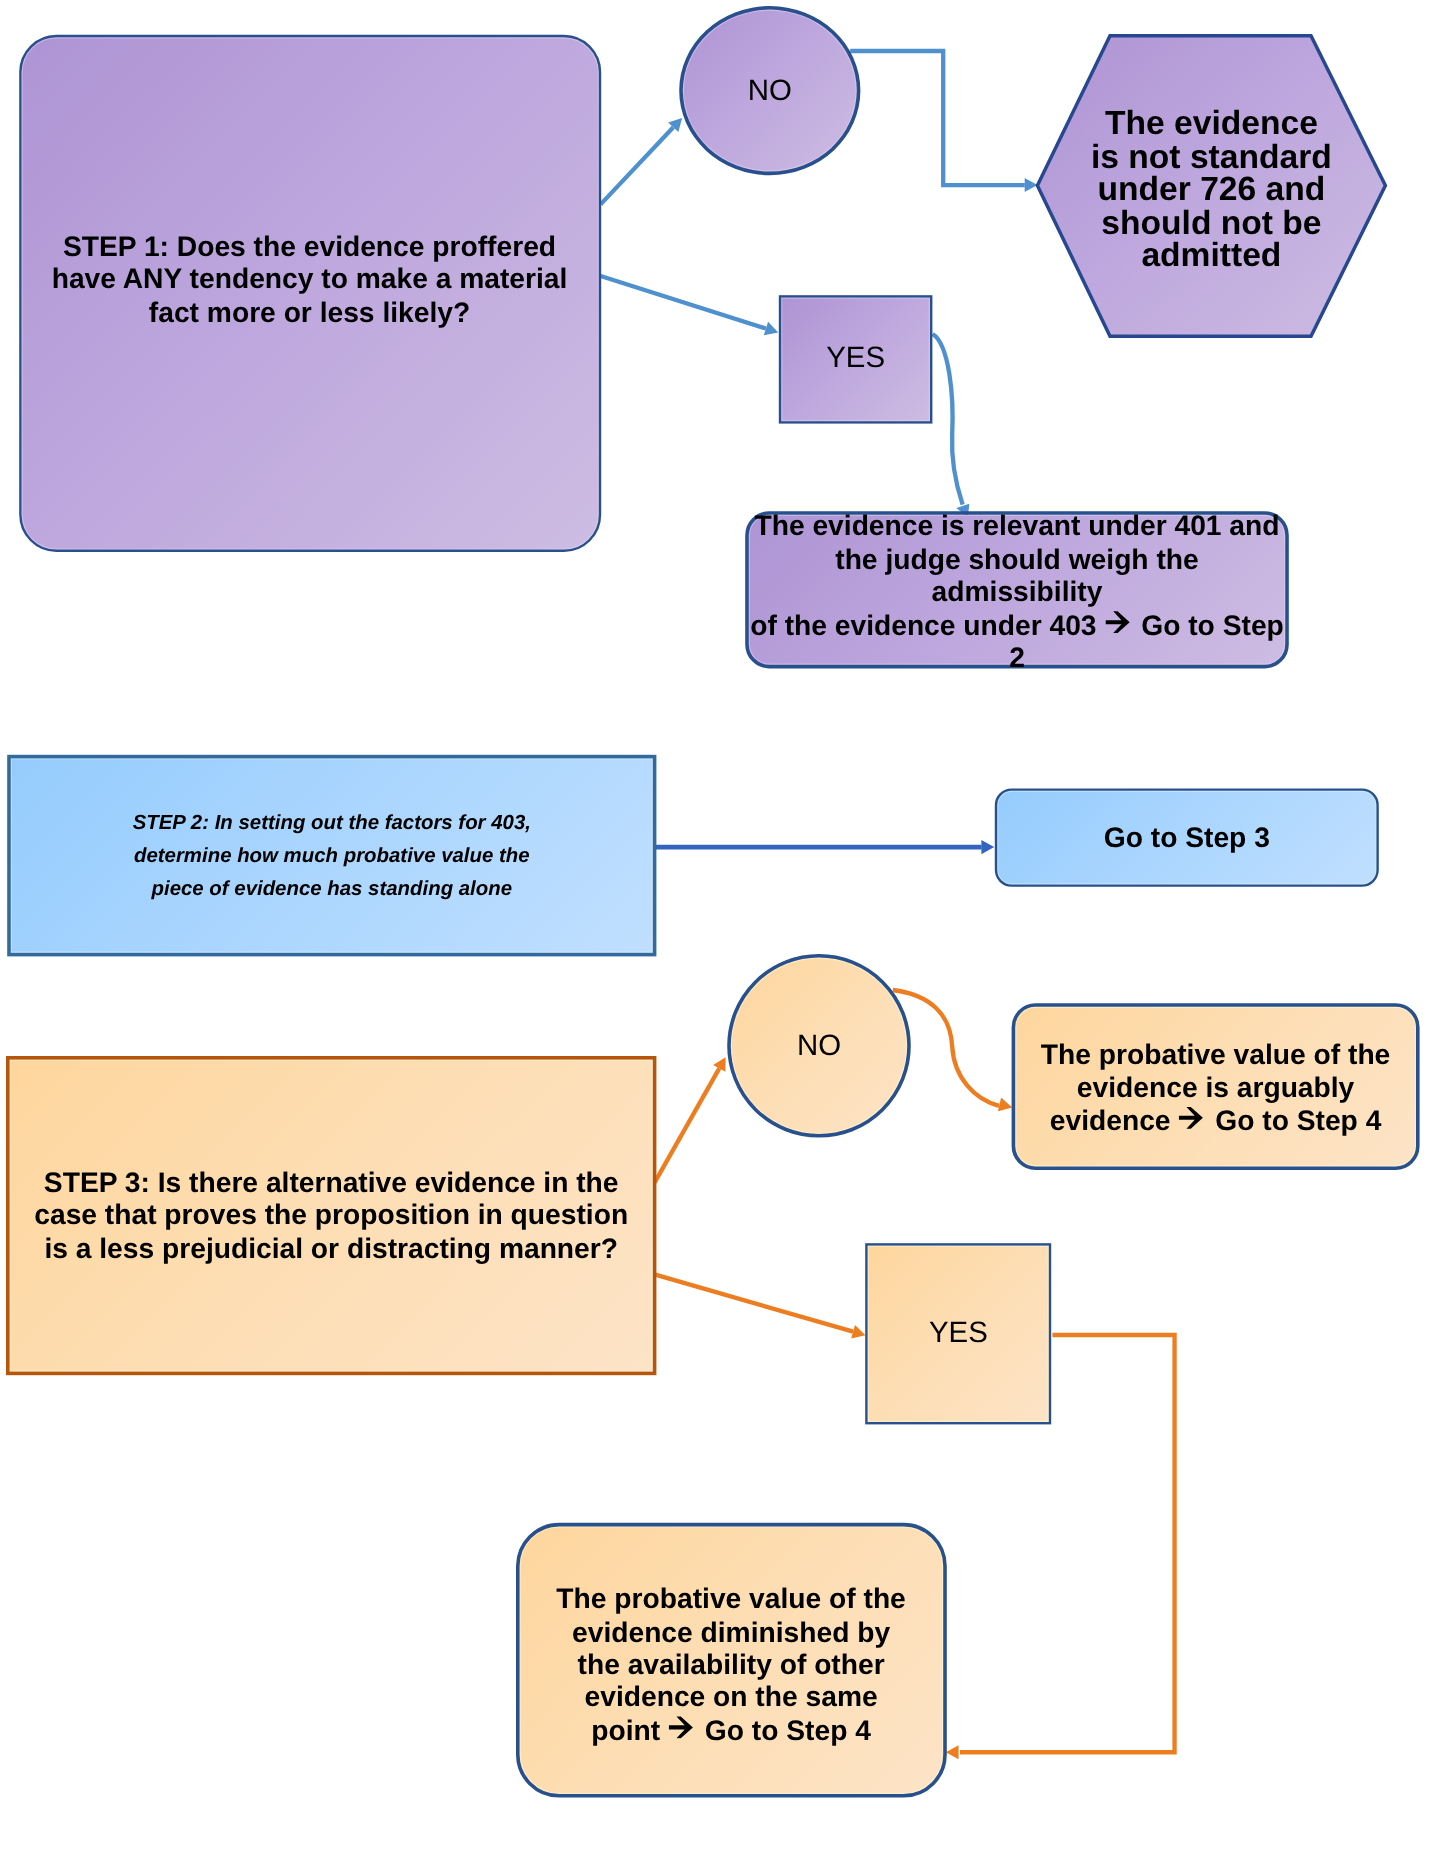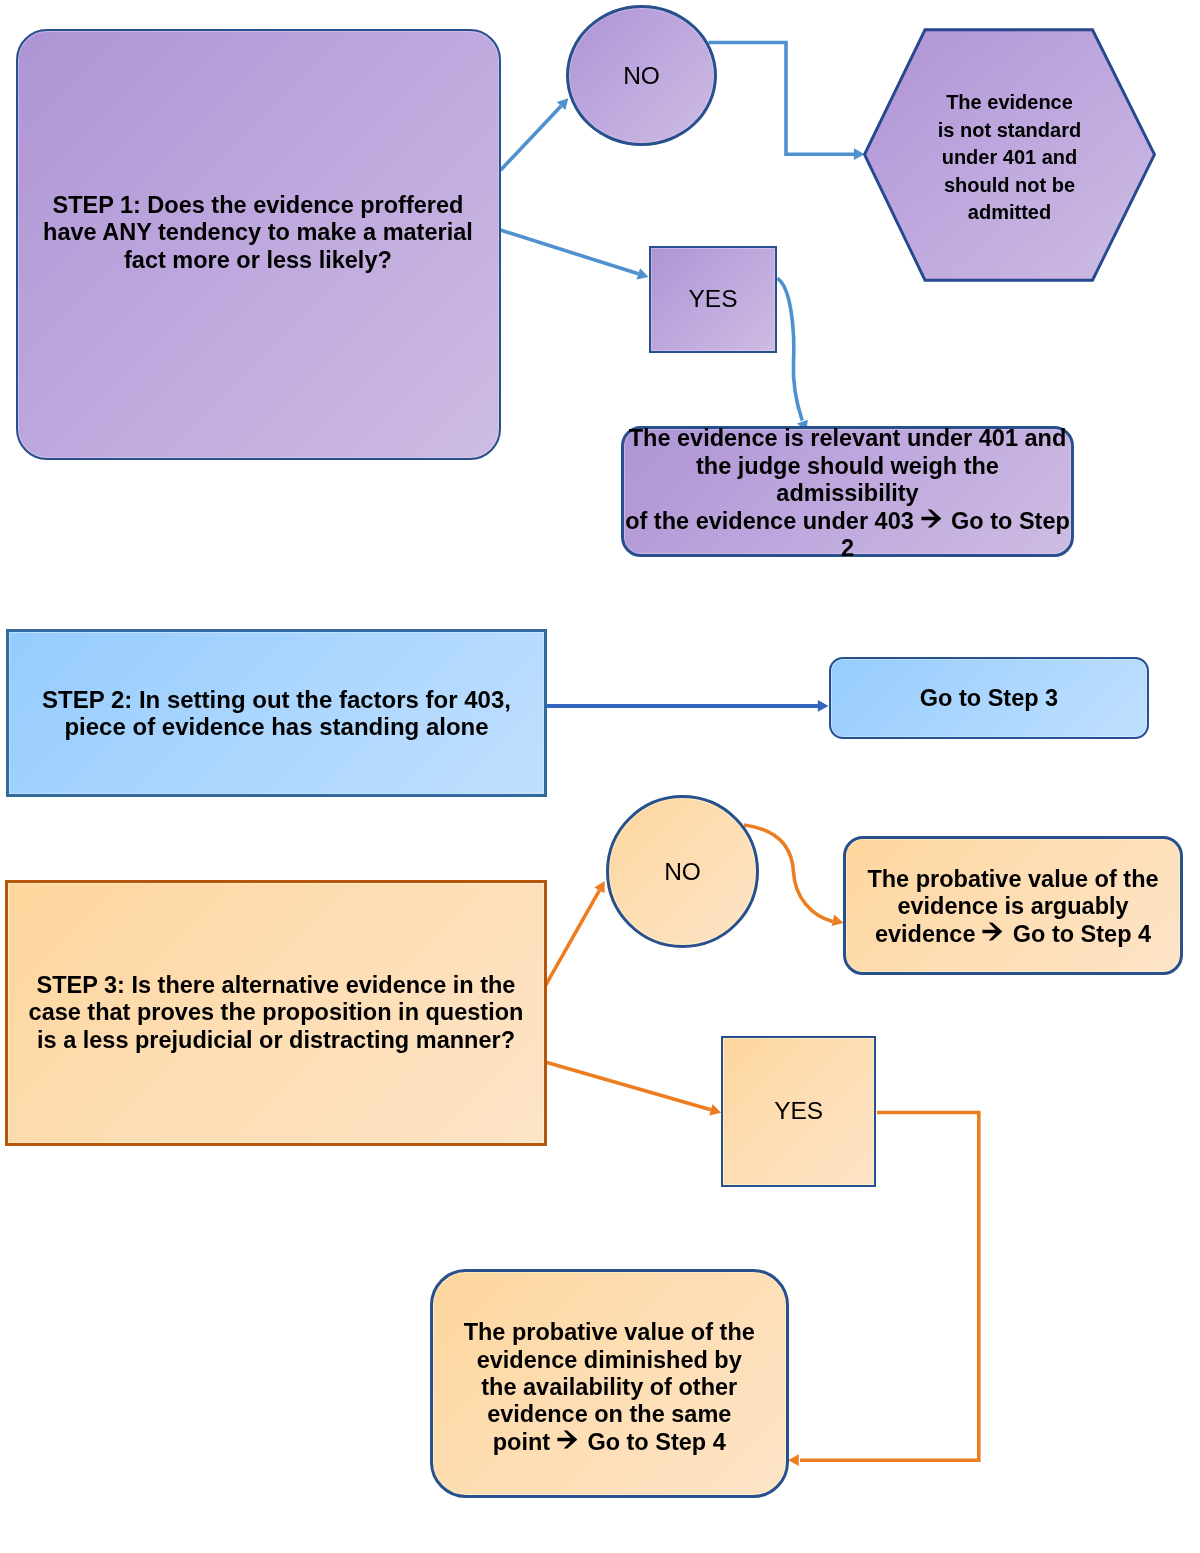--- a/index.html
+++ b/index.html
@@ -89,46 +89,47 @@
       <div>fact more or less likely?</div>
       <div style="height:27.4px;"></div>
     </div>
   </div>
 
   <div class="node fill-purple bd-navy" style="left:566px;top:5px;width:151px;height:141px;border-radius:50%;border-style:solid;border-width:3px;">
     <div class="txt" style="font-size:24.5px;font-weight:normal;">NO</div>
   </div>
 
   <div class="node" style="left:879px;top:33px;width:261px;height:250px;">
-    <div class="txt" style="font-size:20px;line-height:27.4px;">
+    <div class="txt" style="font-size:28px;line-height:27.4px;">
       <div>The evidence</div>
       <div>is not standard</div>
-      <div>under 401 and</div>
+      <div>under 726 and</div>
       <div>should not be</div>
       <div>admitted</div>
     </div>
   </div>
 
   <div class="node rect fill-purple bd-navy" style="left:649px;top:246px;width:128px;height:106.5px;border-width:2.4px;">
     <div class="txt" style="font-size:24.5px;font-weight:normal;">YES</div>
   </div>
 
   <div class="node rect fill-purple bd-navy" style="left:621px;top:426px;width:453px;height:131px;border-width:3.2px;border-radius:20px;padding-top:5px;">
     <div class="txt" style="font-size:23.5px;line-height:27.4px;">
       <div>The evidence is relevant under 401 and</div>
       <div>the judge should weigh the admissibility</div>
       <div><span>of the evidence under 403</span><span class="arrowslot"><svg class="arrowglyph" viewBox="0 0 20.75 19" style="left:7px;top:-19.2px;">
               <path d="M0.4,7.8 L13.6,7.8 L6.7,0.4 L10.3,0.4 L20.4,9.5 L10.3,18.6 L6.7,18.6 L13.6,11.2 L0.4,11.2 Z" fill="#000"></path>
             </svg></span><span>Go to Step 2</span></div>
     </div>
   </div>
 
   <div class="node rect fill-blue bd-steel" style="left:6px;top:629px;width:541px;height:168px;border-width:3px;">
-    <div class="txt" style="font-size:24px;line-height:27.4px;">
+    <div class="txt" style="font-size:17px;line-height:27.4px;font-style:italic;">
       <div>STEP 2: In setting out the factors for 403,</div>
+      <div>determine how much probative value the</div>
       <div>piece of evidence has standing alone</div>
     </div>
   </div>
 
   <div class="node rect fill-blue bd-navy" style="left:829px;top:657px;width:320px;height:82px;border-width:2px;border-radius:14px;">
     <div class="txt" style="font-size:23.5px;">Go to Step 3</div>
   </div>
 
   <div class="node fill-orange bd-navy" style="left:606px;top:795px;width:153px;height:153px;border-radius:50%;border-style:solid;border-width:3px;">
     <div class="txt" style="font-size:24.5px;font-weight:normal;">NO</div>

